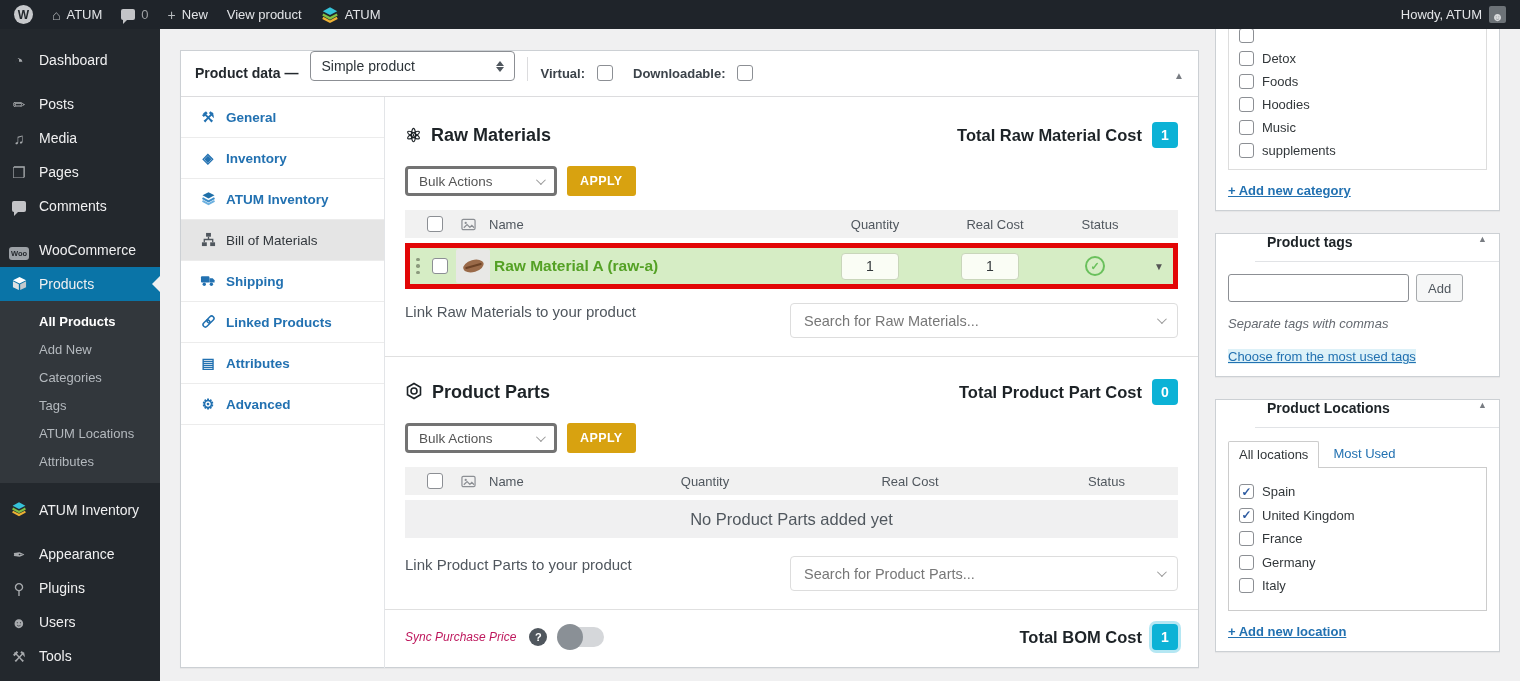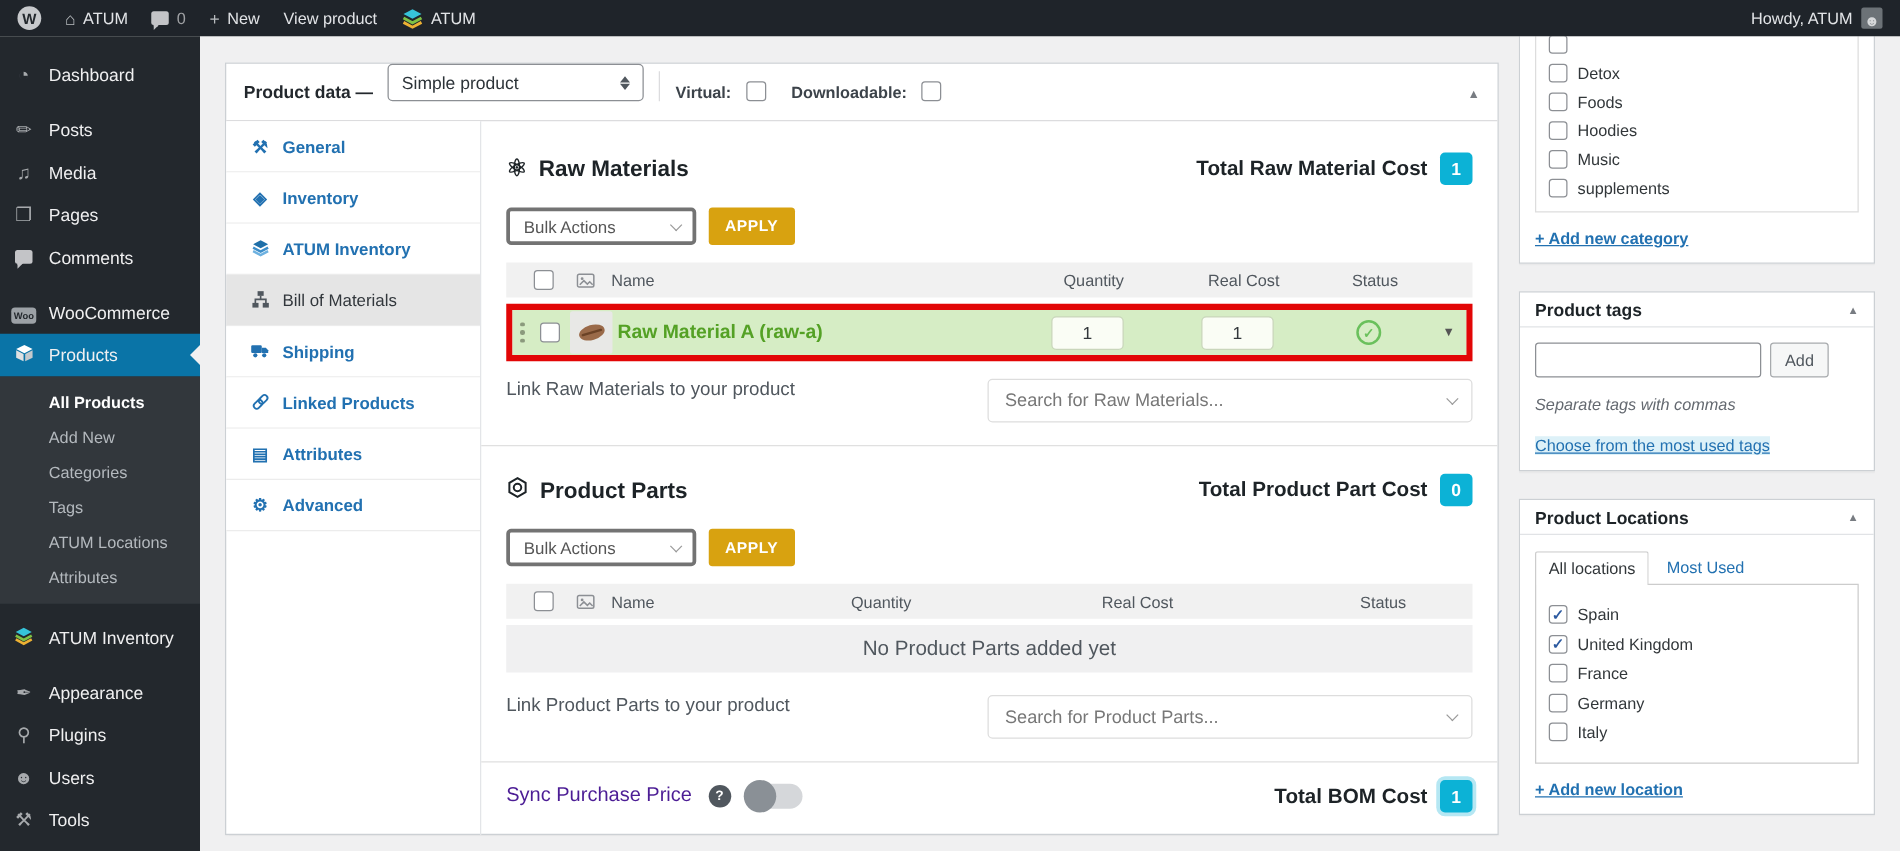--- a/index.html
+++ b/index.html
@@ -98,29 +98,29 @@
   .link-row { display:flex; justify-content:space-between; align-items:flex-start; margin:14px 0 18px; }
   .link-label { font-size:15px; color:#50575e; }
   .s2 { width:388px; height:35px; border:1px solid #ddd; border-radius:4px; background:#fff; display:flex; justify-content:space-between; align-items:center; padding:0 13px; color:#777; font-size:14.5px; cursor:pointer; }
 
   .divider { border:0; border-top:1px solid #e0e0e0; margin:0 -20px; }
 
   .empty-row { height:38px; background:#f0f0f1; margin-top:5px; display:flex; align-items:center; justify-content:center; font-size:16.5px; color:#50575e; }
 
   .bom-footer { display:flex; justify-content:space-between; align-items:center; padding:14px 0 0; }
   .bf-left { display:flex; align-items:center; gap:13px; }
-  .bf-label { font-size:16px; color:#4c1d95; }
+  .bf-label { font-size:12px; color:#be185d;font-style:italic; }
   .help-ico { width:18px; height:18px; border-radius:50%; background:#50575e; color:#fff; font-size:11px; font-weight:700; display:flex; align-items:center; justify-content:center; cursor:pointer; }
   .toggle { width:44px; height:20px; background:#d5d7da; border-radius:10px; position:relative; cursor:pointer; }
   .toggle .knob { position:absolute; left:-3px; top:-3px; width:26px; height:26px; border-radius:50%; background:#8a9096; }
 
   
   #side { position:absolute; left:1055px; top:0; width:285px; height:652px; overflow:hidden; }
   .panel { background:#fff; border:1px solid #ccd0d4; box-shadow:0 1px 1px rgba(0,0,0,.04); margin-bottom:22px; }
-  .phead { height:28px; display:flex; justify-content:space-between; align-items:center; padding:0 12px; font-size:14px; font-weight:700; color:#1d2327; border-bottom:1px solid #e1e3e6; cursor:pointer; }
+  .phead { height:28px; display:flex; justify-content:space-between; align-items:flex-start; padding:0 12px; font-size:14px; font-weight:700; color:#1d2327; border-bottom:1px solid #e1e3e6; cursor:pointer;margin-left:39px; }
   .phead .collapse { color:#787c82; font-size:9px; }
   .pbody { padding:12px; }
 
   .panel.cats { margin-top:-52px; padding-top:40px; }
   .scrollbox { border:1px solid #ddd; margin:0; padding:5px 0 5px 10px; height:152px; overflow:hidden; }
   .chk-row { height:23px; display:flex; align-items:center; gap:8px; font-size:13px; color:#32373a; }
   .chk-row .cb { width:15px; height:15px; }
   .add-link { display:inline-block; margin-top:13px; color:#2271b1; font-size:13px; text-decoration:underline; font-weight:400; cursor:pointer; }
 
   .tag-row { display:flex; gap:7px; align-items:center; }

